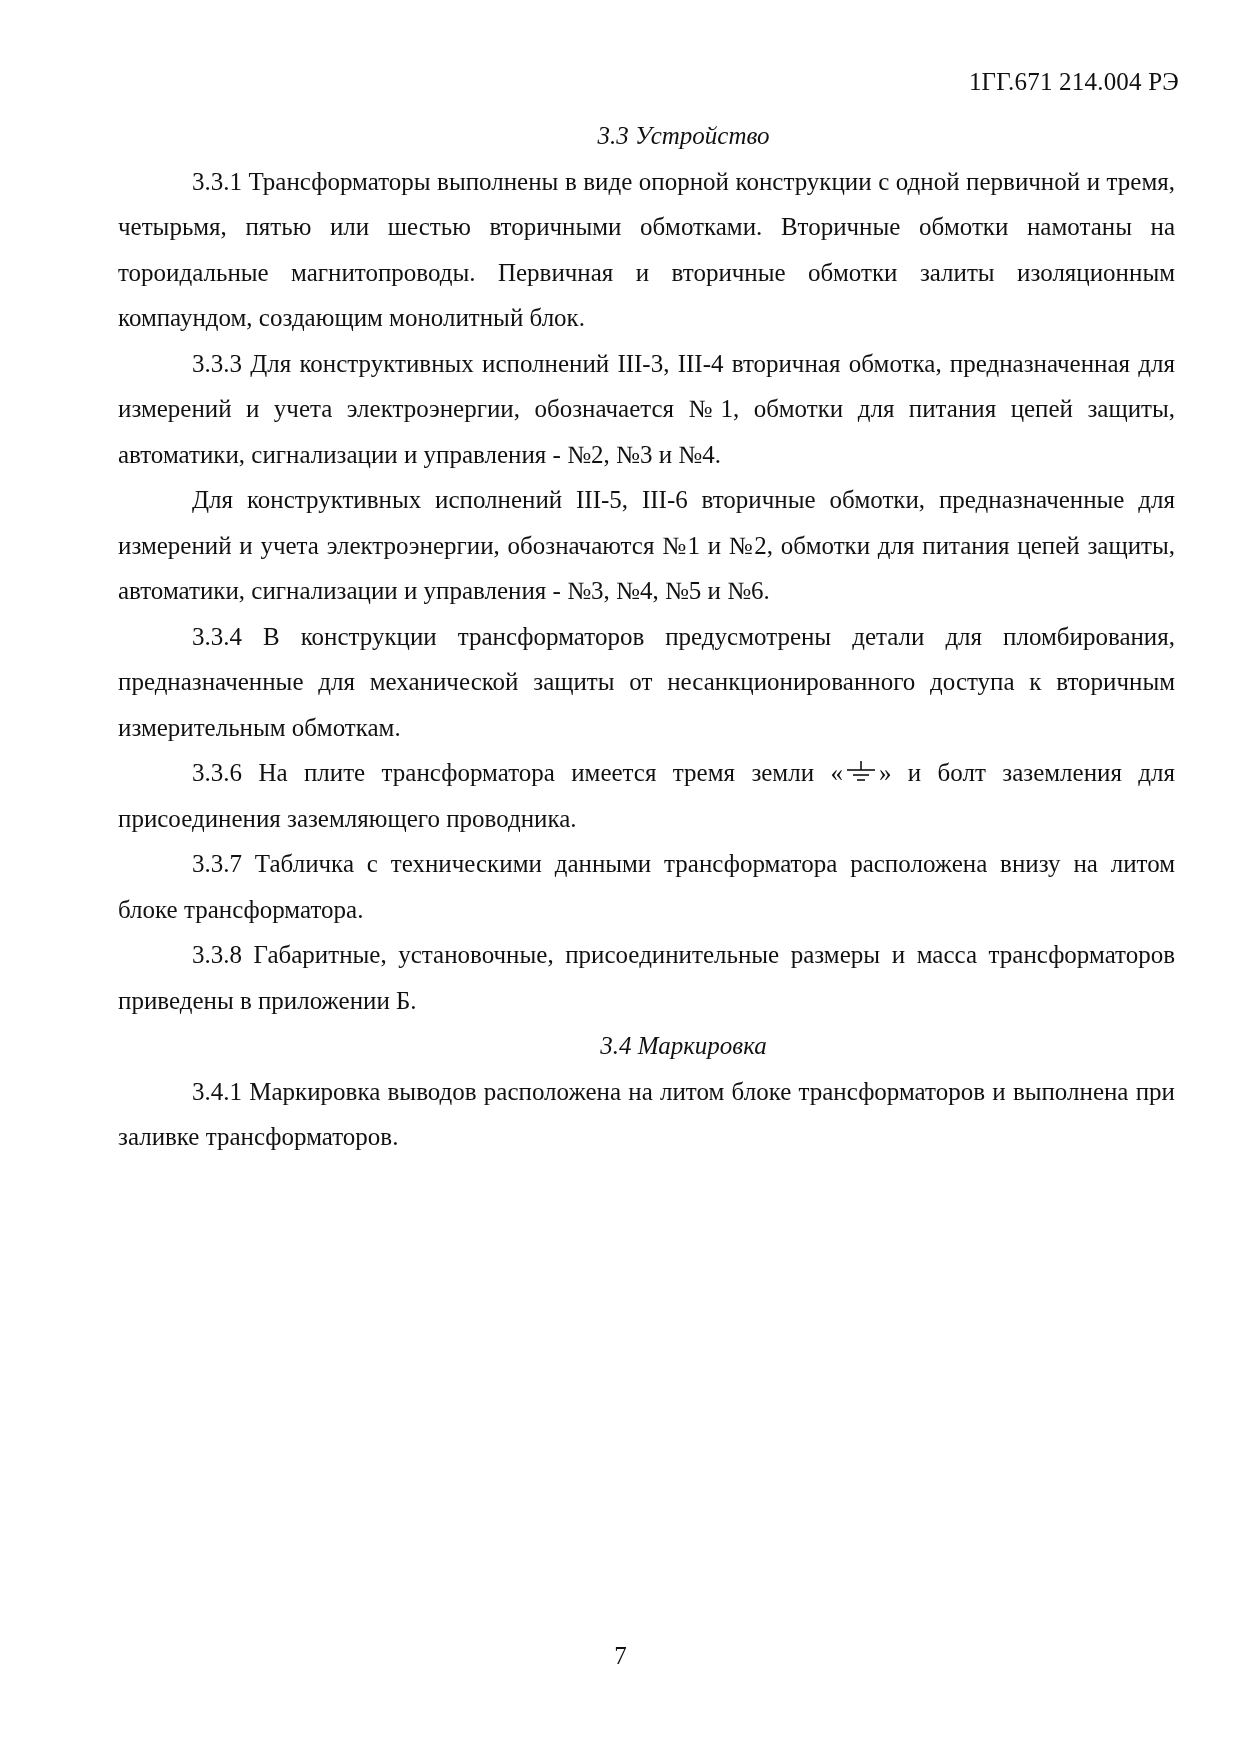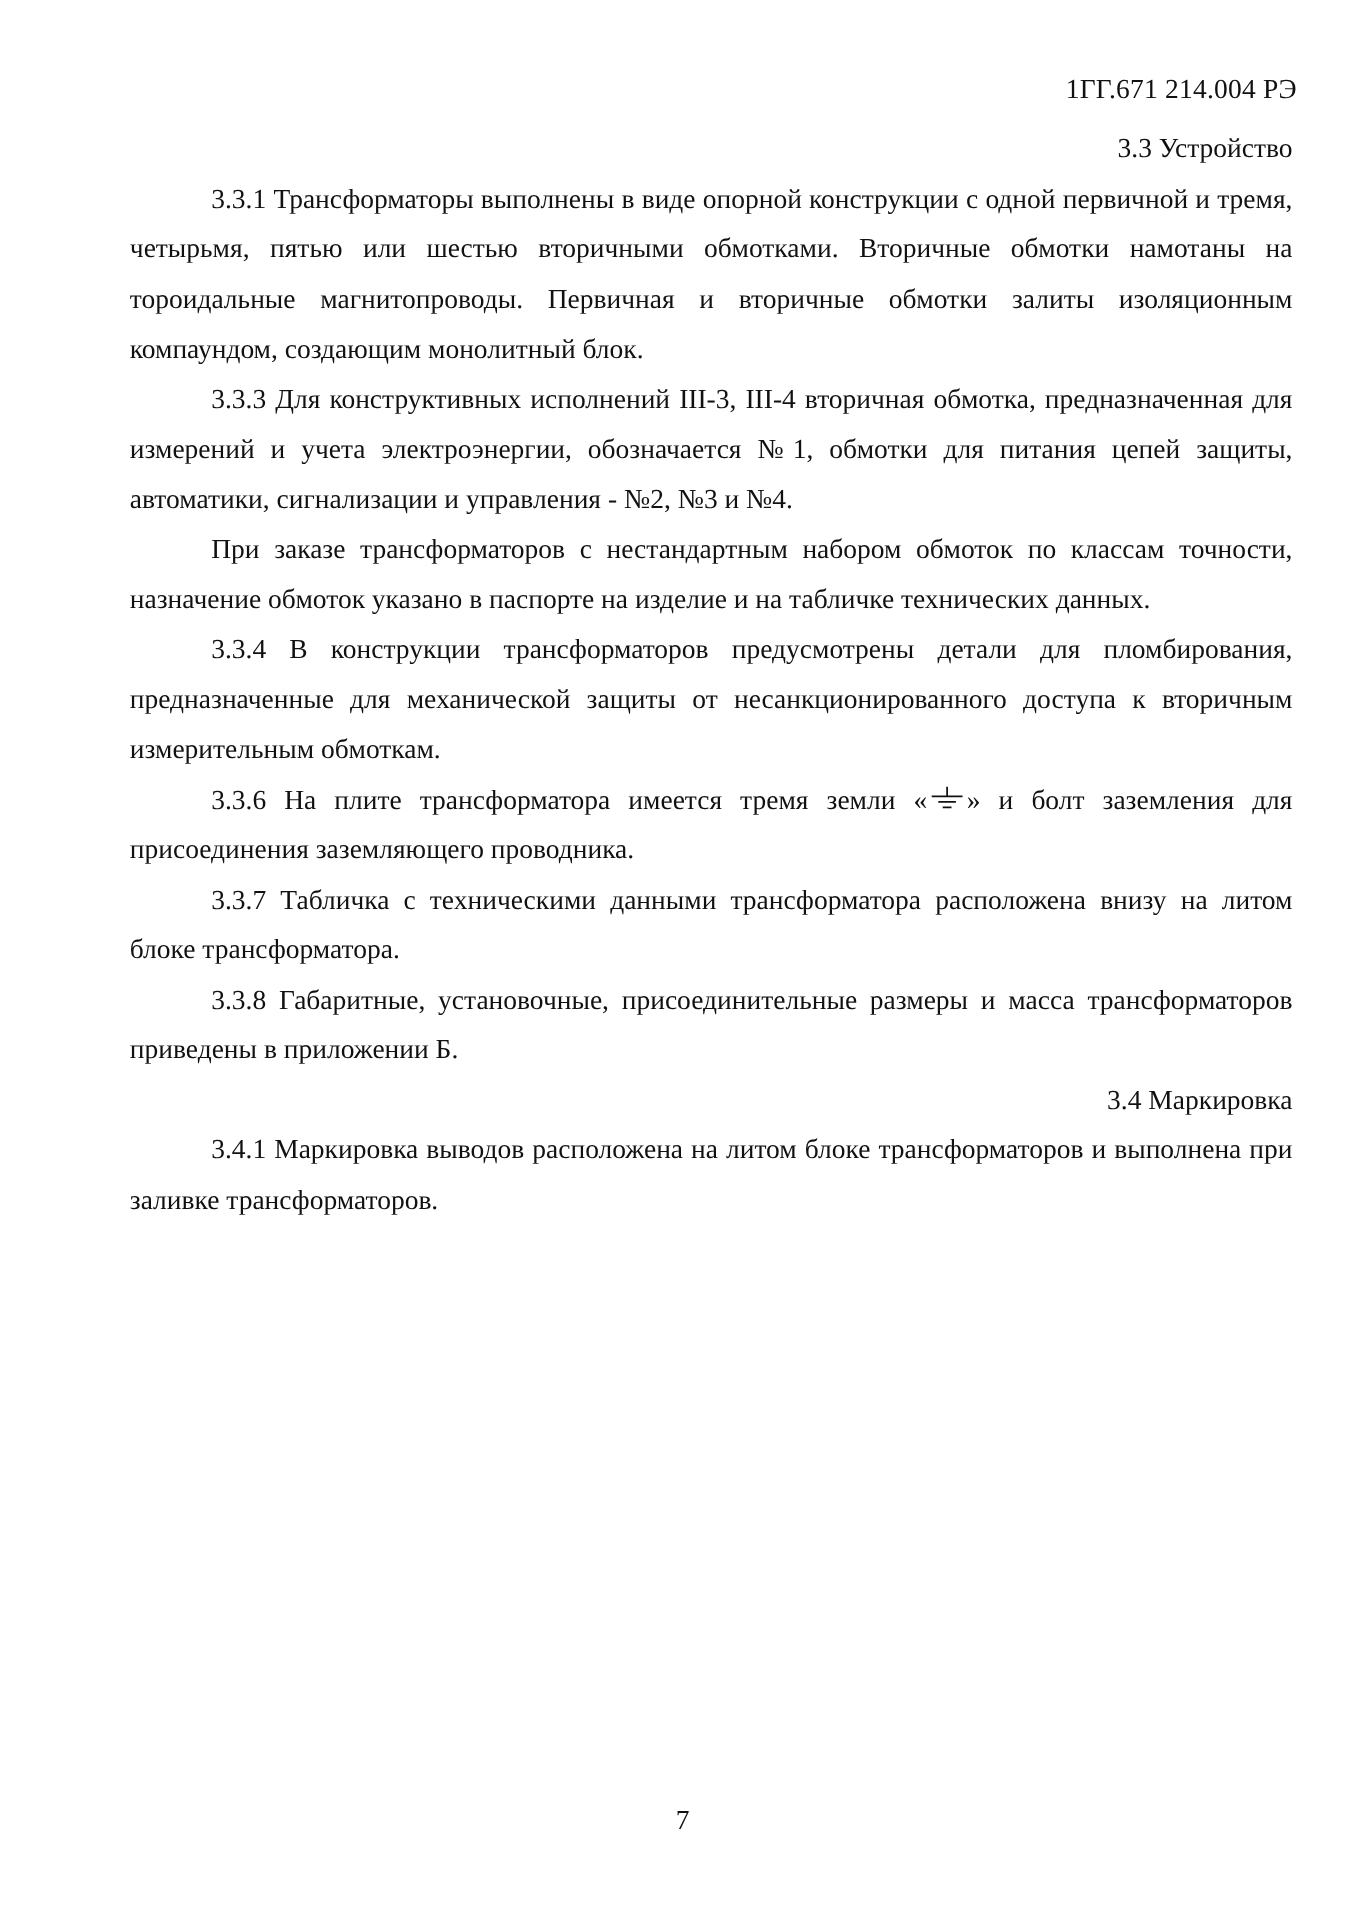--- a/index.html
+++ b/index.html
@@ -3,35 +3,35 @@
 <meta charset="utf-8">
 <style>
   html, body { margin: 0; padding: 0; background: #ffffff; }
   body { width: 1241px; height: 1755px; position: relative; overflow: hidden;
          font-family: "Liberation Serif", "DejaVu Serif", serif; color: #111; }
   .page { position: absolute; left: 0; top: 0; width: 1241px; height: 1755px; background: #fff; }
   .doc-code { position: absolute; right: 62px; top: 68px; font-size: 25px; letter-spacing: 0.2px; text-align: center; }
   .body-text { position: absolute; left: 118px; width: 1057px; top: 113px;
                font-size: 25px; line-height: 45.5px; text-align: justify; }
   .p { margin: 0; text-indent: 74px; }
-  .p.heading { text-align: right; }
+  .p.heading { text-align: center; font-style: italic; }
   .ground { display: inline-block; width: 34px; height: 22px; vertical-align: -2px; margin: 0 1px; }
   .page-num { position: absolute; left: 0; width: 1241px; top: 1642px; text-align: center; font-size: 25px; }
 </style>
 </head>
 <body>
 
 <div class="page">
   <div class="doc-code">1ГГ.671 214.004 РЭ</div>
 
   <div class="body-text">
     <p class="p heading">3.3 Устройство</p>
     <p class="p">3.3.1 Трансформаторы выполнены в виде опорной конструкции с одной первичной и тремя, четырьмя, пятью или шестью вторичными обмотками. Вторичные обмотки намотаны на тороидальные магнитопроводы. Первичная и вторичные обмотки залиты изоляционным компаундом, создающим монолитный блок.</p>
     <p class="p">3.3.3 Для конструктивных исполнений III-3, III-4 вторичная обмотка, предназначенная для измерений и учета электроэнергии, обозначается №1, обмотки для питания цепей защиты, автоматики, сигнализации и управления - №2, №3 и №4.</p>
-    <p class="p">При заказе трансформаторов с нестандартным набором обмоток по классам точности, назначение обмоток указано в паспорте на изделие и на табличке технических данных.</p>
+    <p class="p">Для конструктивных исполнений III-5, III-6 вторичные обмотки, предназначенные для измерений и учета электроэнергии, обозначаются №1 и №2, обмотки для питания цепей защиты, автоматики, сигнализации и управления - №3, №4, №5 и №6.</p>
     <p class="p">3.3.4 В конструкции трансформаторов предусмотрены детали для пломбирования, предназначенные для механической защиты от несанкционированного доступа к вторичным измерительным обмоткам.</p>
     <p class="p"><span>3.3.6 На плите трансформатора имеется тремя земли «</span><svg class="ground" viewBox="0 0 34 22">
           <line x1="17" y1="0" x2="17" y2="9" stroke="#111" stroke-width="1.6"></line>
           <line x1="3" y1="9" x2="31" y2="9" stroke="#111" stroke-width="1.6"></line>
           <line x1="9" y1="14" x2="25" y2="14" stroke="#111" stroke-width="1.6"></line>
           <line x1="13" y1="19" x2="21" y2="19" stroke="#111" stroke-width="1.6"></line>
         </svg><span>» и болт заземления для присоединения заземляющего проводника.</span></p>
     <p class="p">3.3.7 Табличка с техническими данными трансформатора расположена внизу на литом блоке трансформатора.</p>
     <p class="p">3.3.8 Габаритные, установочные, присоединительные размеры и масса трансформаторов приведены в приложении Б.</p>
     <p class="p heading">3.4 Маркировка</p>

